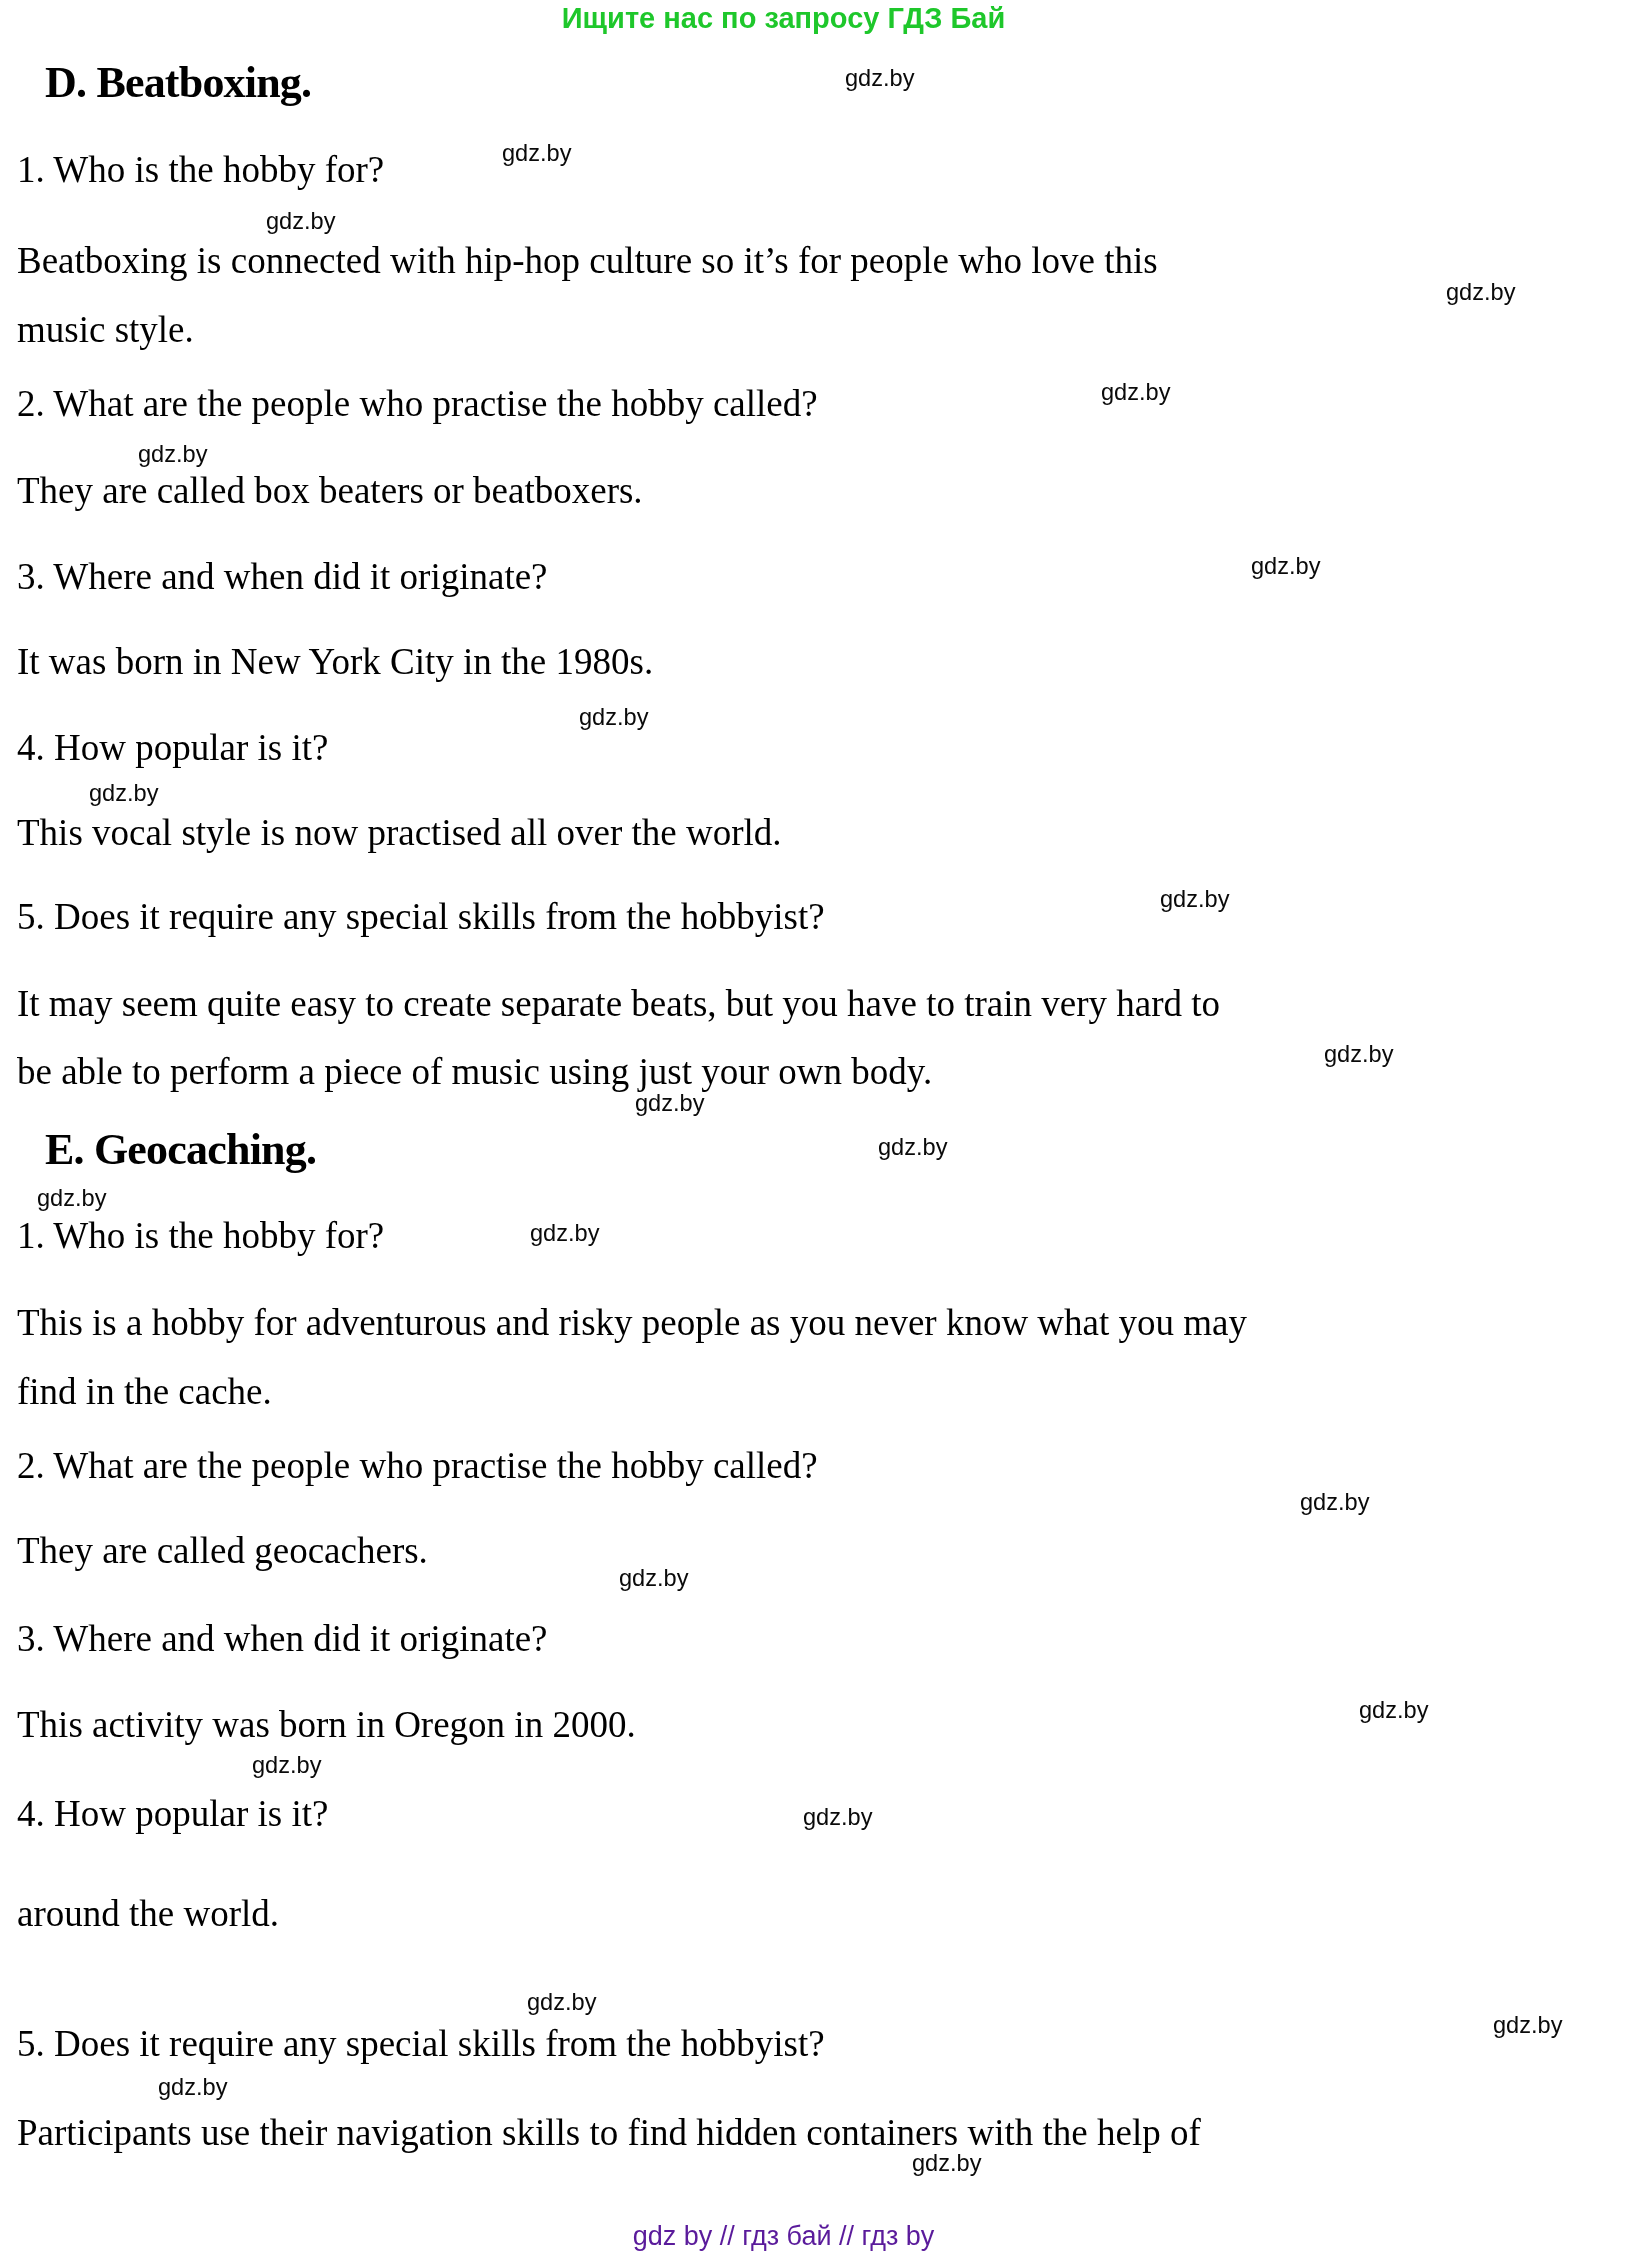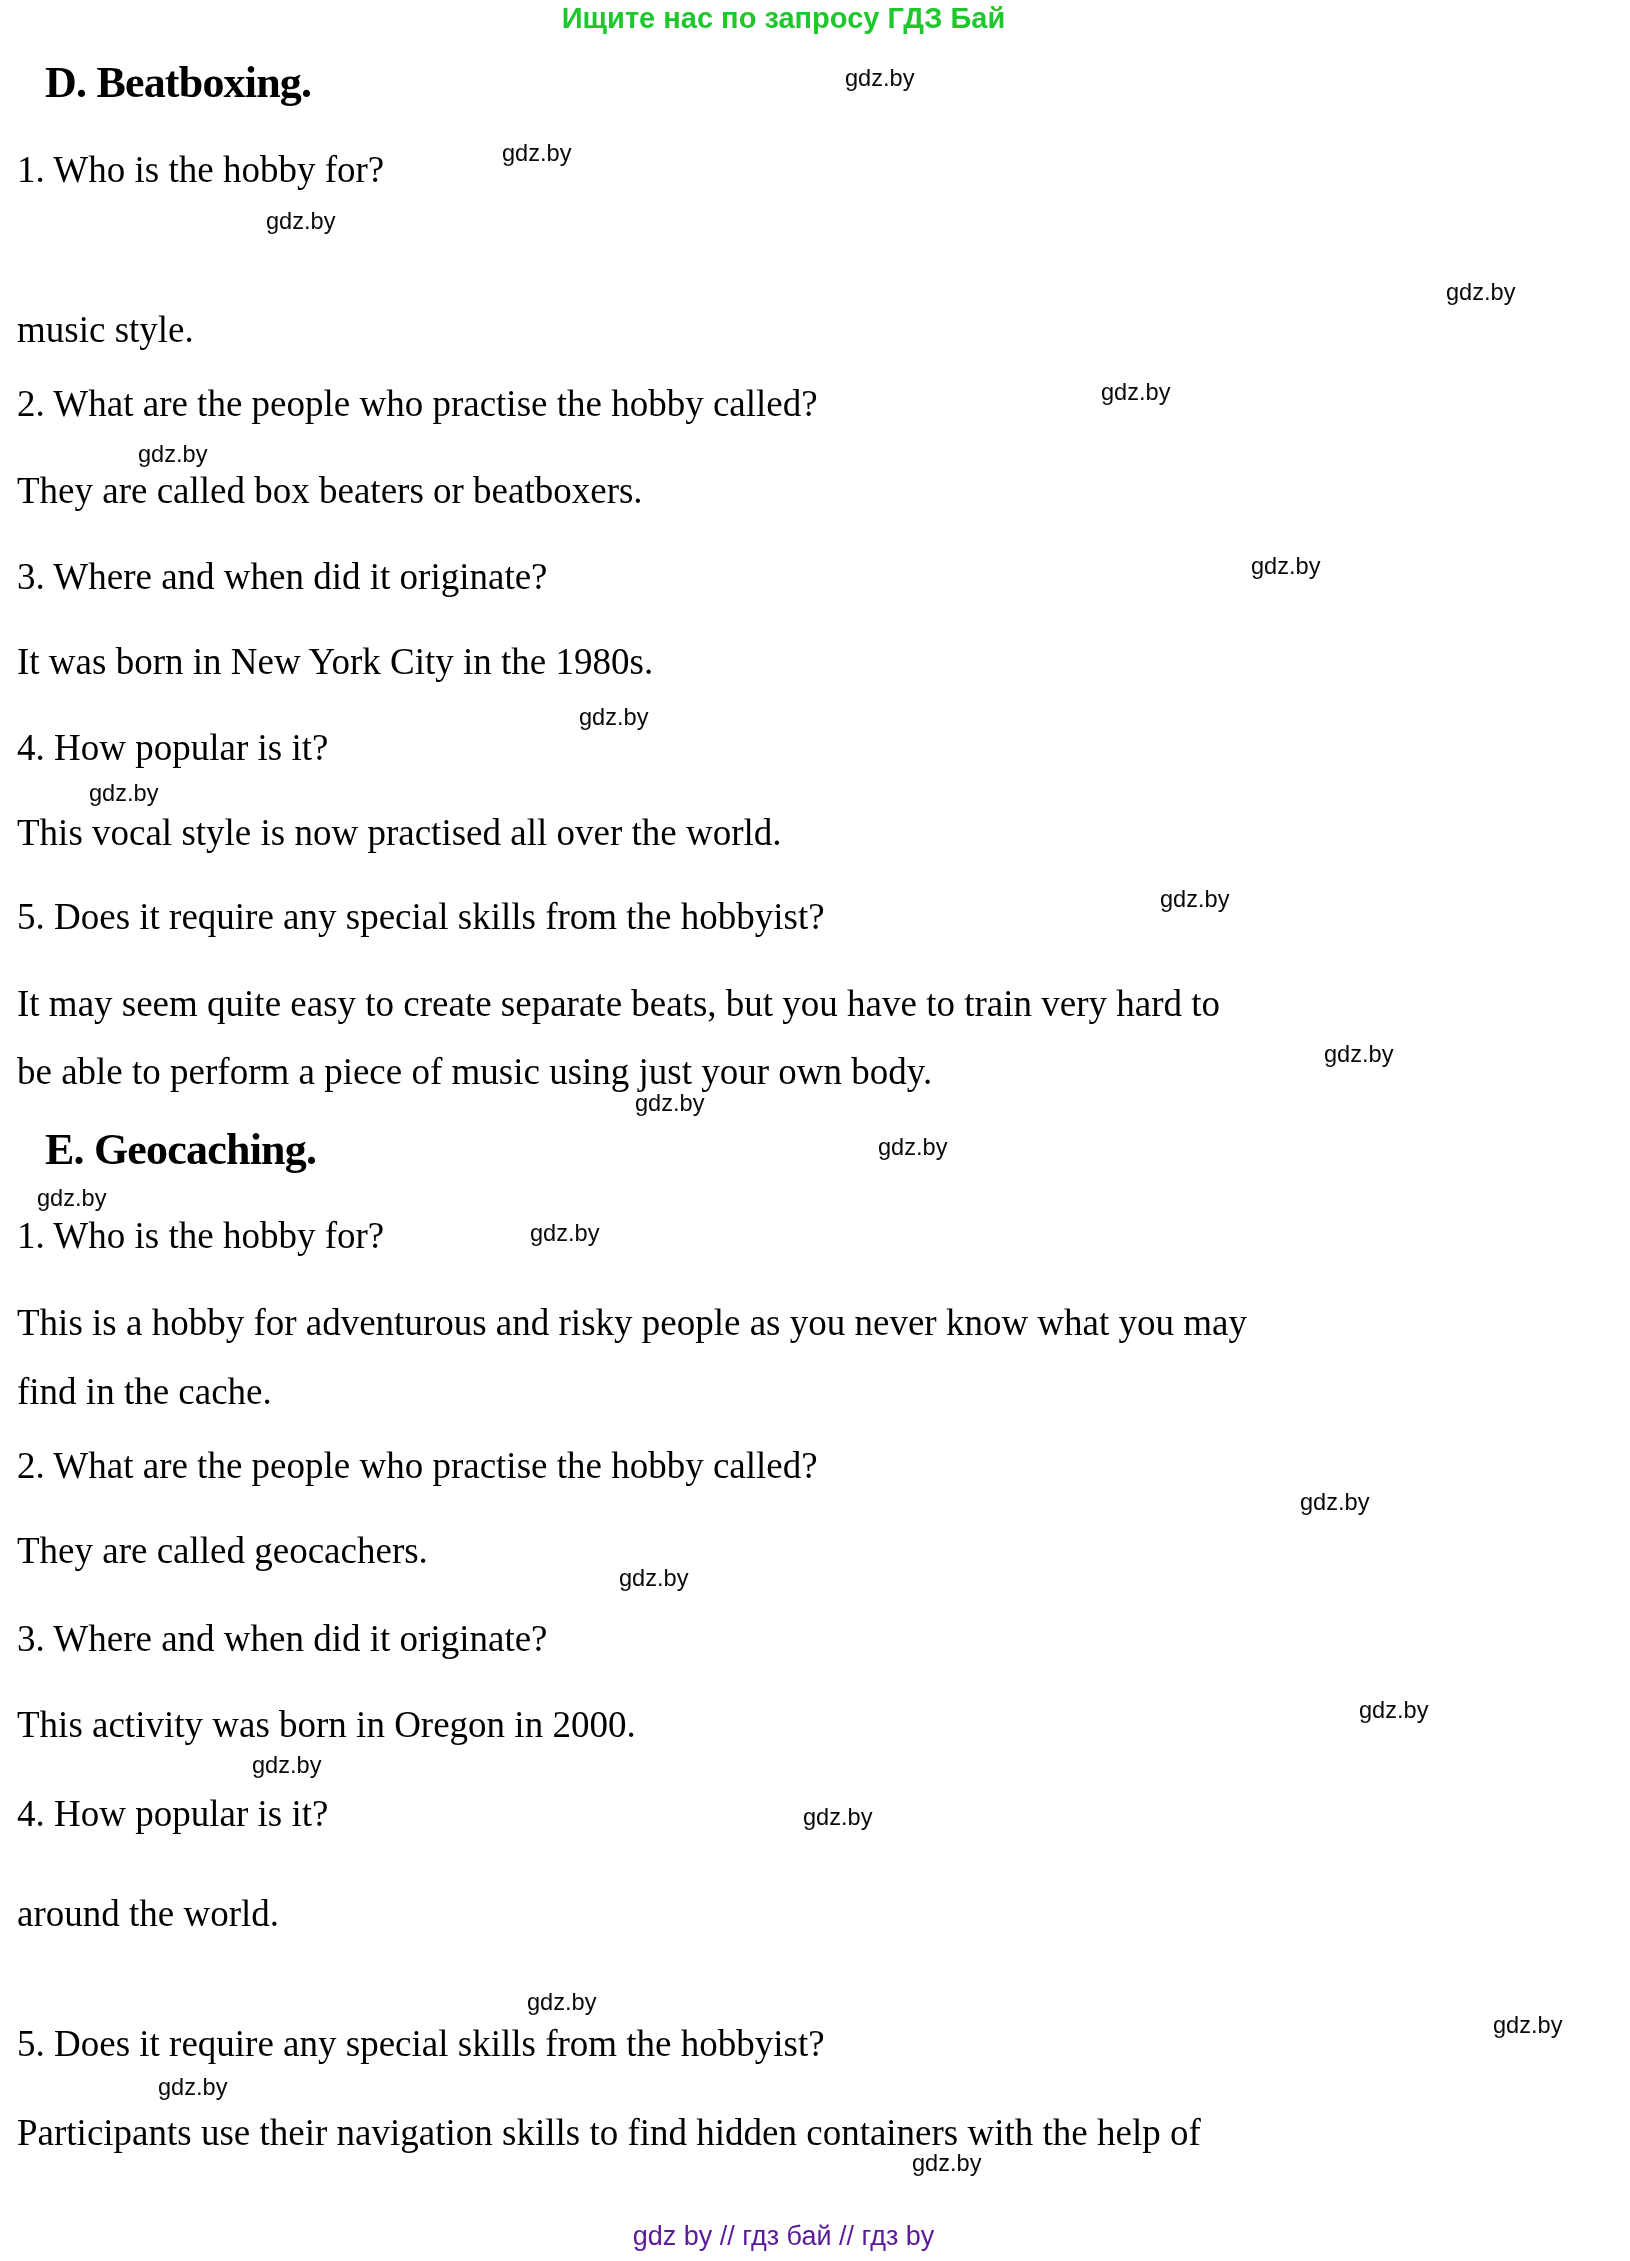--- a/index.html
+++ b/index.html
@@ -59,20 +59,21 @@
 </head>
 <body>
 
 <div class="page">
 
   <div class="banner">Ищите нас по запросу ГДЗ Бай</div>
 
   <div class="heading" style="top:57px">D. Beatboxing.</div>
 
   <div class="t" style="top:148px">1. Who is the hobby for?</div>
+  <div class="t" style="top:239px">Beatboxing is connected with hip-hop culture so it’s for people who love this</div>
   <div class="t" style="top:308px">music style.</div>
 
   <div class="t" style="top:382px">2. What are the people who practise the hobby called?</div>
   <div class="t" style="top:469px">They are called box beaters or beatboxers.</div>
 
   <div class="t" style="top:555px">3. Where and when did it originate?</div>
   <div class="t" style="top:640px">It was born in New York City in the 1980s.</div>
 
   <div class="t" style="top:726px">4. How popular is it?</div>
   <div class="t" style="top:811px">This vocal style is now practised all over the world.</div>

